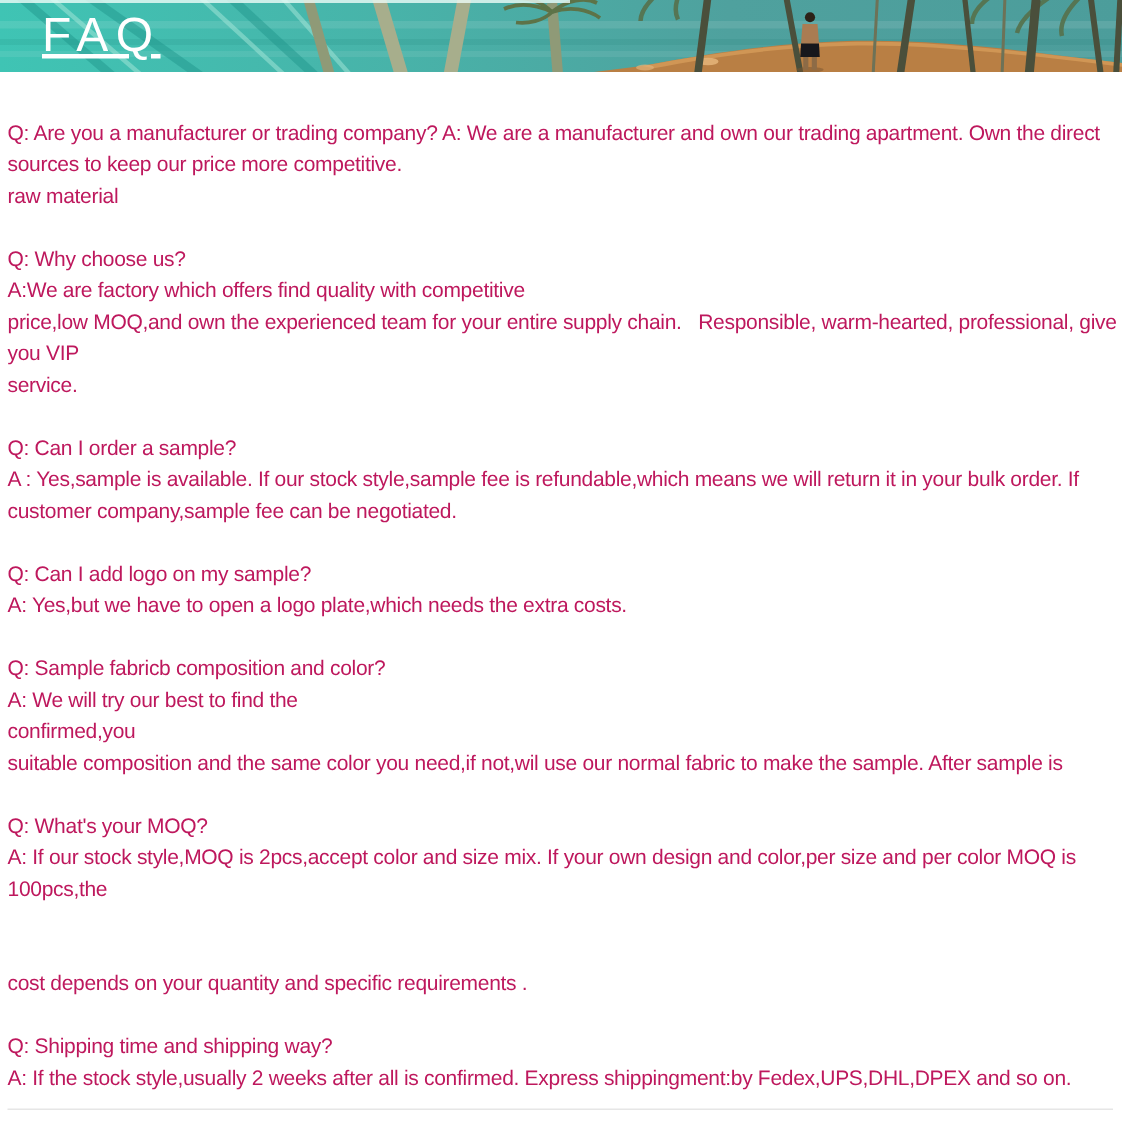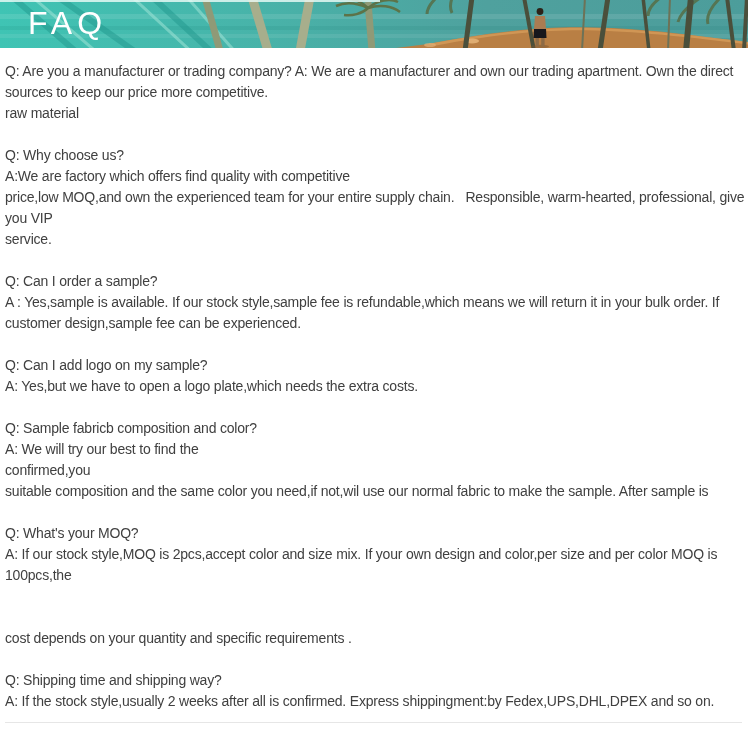--- a/index.html
+++ b/index.html
@@ -19,26 +19,27 @@
   }
   .banner svg { display: block; }
   .banner-title {
     position: absolute;
     left: 28px; top: 7px;
     font-size: 32px;
     line-height: 32px;
     letter-spacing: 5px;
     font-weight: 400;
     color: #ffffff;
+    text-decoration: underline;
   }
 
   
   .faq-section {
-    padding: 13px 6px 0 5px;
-    color: #404040;
+    padding: 30px 6px 0 5px;
+    color: #be185d;
   }
   .faq-line {
     height: 21px;
     line-height: 21px;
     font-size: 14px;
     letter-spacing: -0.2px;
     white-space: pre;
   }
   .bottom-divider {
     margin-top: 10px;
@@ -143,21 +144,21 @@
         <div class="faq-line">raw material</div>
         <div class="faq-line"></div>
         <div class="faq-line">Q: Why choose us?</div>
         <div class="faq-line">A:We are factory which offers find quality with competitive</div>
         <div class="faq-line">price,low MOQ,and own the experienced team for your entire supply chain.   Responsible, warm-hearted, professional, give</div>
         <div class="faq-line">you VIP</div>
         <div class="faq-line">service.</div>
         <div class="faq-line"></div>
         <div class="faq-line">Q: Can I order a sample?</div>
         <div class="faq-line">A : Yes,sample is available. If our stock style,sample fee is refundable,which means we will return it in your bulk order. If</div>
-        <div class="faq-line">customer design,sample fee can be experienced.</div>
+        <div class="faq-line">customer company,sample fee can be negotiated.</div>
         <div class="faq-line"></div>
         <div class="faq-line">Q: Can I add logo on my sample?</div>
         <div class="faq-line">A: Yes,but we have to open a logo plate,which needs the extra costs.</div>
         <div class="faq-line"></div>
         <div class="faq-line">Q: Sample fabricb composition and color?</div>
         <div class="faq-line">A: We will try our best to find the</div>
         <div class="faq-line">confirmed,you</div>
         <div class="faq-line">suitable composition and the same color you need,if not,wil use our normal fabric to make the sample. After sample is</div>
         <div class="faq-line"></div>
         <div class="faq-line">Q: What's your MOQ?</div>

